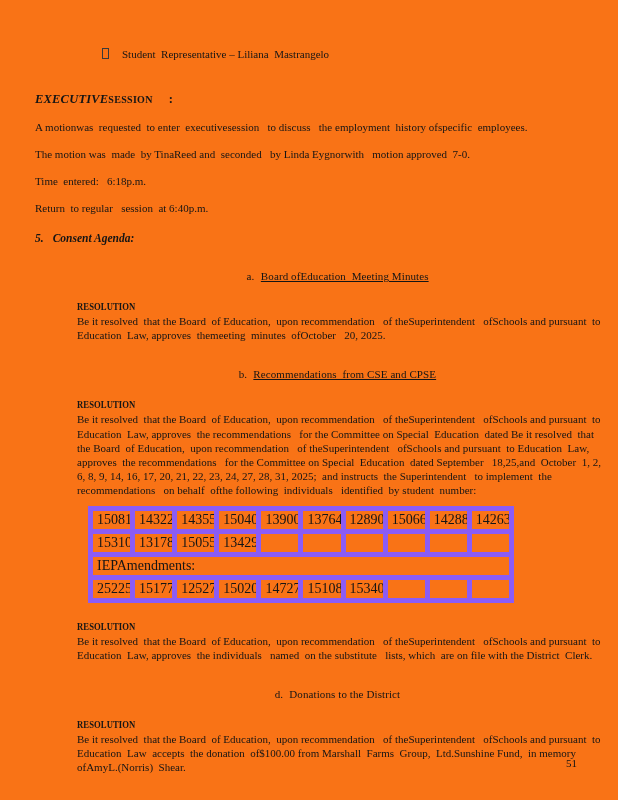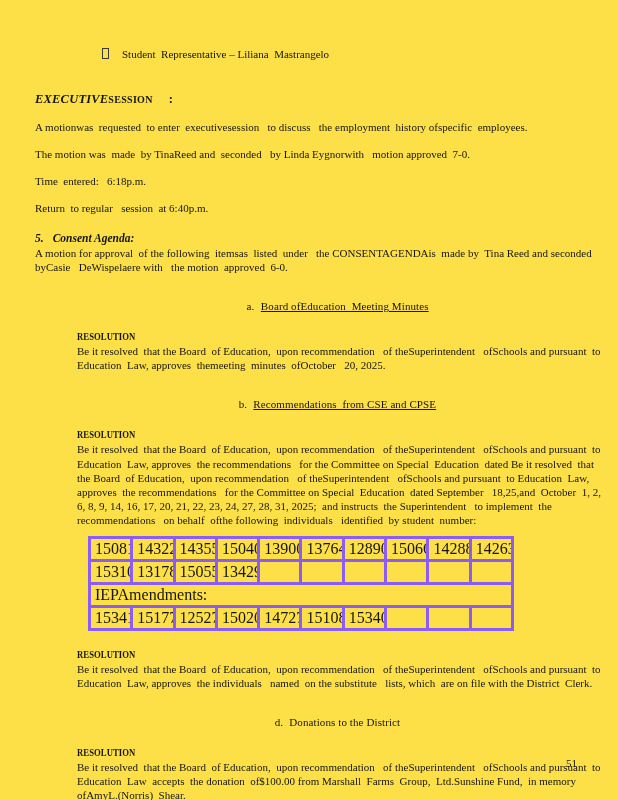--- a/index.html
+++ b/index.html
@@ -2,21 +2,21 @@
 <html><head>
 <meta charset="utf-8">
 <style>
   html,body{margin:0;padding:0;}
   body{
     width:618px;height:800px;background:#ffffff;
     font-family:"Liberation Serif", serif;color:#151515;
   }
   .page{
     position:relative;width:618px;height:800px;overflow:hidden;
-    box-sizing:border-box;padding:33px 22px 0 35px;background:#fde047;
+    box-sizing:border-box;padding:33px 22px 0 35px;background:#f97316;
   }
   .pre{white-space:pre-wrap;}
   .bullet-line{margin-left:56px;font-size:11px;line-height:14px;}
   .bullet-box{
     display:inline-block;width:5px;height:9px;border:1px solid #3a3a3a;
     margin-right:13px;vertical-align:-1px;
   }
   .exec-heading{margin-top:17px;font-size:12.5px;font-weight:bold;font-style:italic;letter-spacing:.2px;}
   .exec-word2{font-size:10px;font-style:normal;letter-spacing:.3px;}
   .exec-colon{font-style:normal;margin-left:16px;font-weight:bold;}
@@ -33,21 +33,21 @@
   .res-label{
     display:inline-block;transform:scaleX(0.8);transform-origin:0 50%;
     font-size:10.8px;font-weight:600;letter-spacing:.1px;line-height:13px;
   }
   .item-para{font-size:11px;line-height:14.2px;margin:0;}
   .student-table{
     border-collapse:collapse;table-layout:fixed;width:426px;
     margin:8px 0 0 11px;
   }
   .student-table td{
-    border:3px solid #8b5cf6;font-size:16px;padding:1px 0 1px 4px;
+    border:5px solid #8b5cf6;font-size:14px;padding:1px 0 1px 4px;
     height:14px;overflow:hidden;white-space:nowrap;
   }
   .page-number{position:absolute;top:757px;left:566px;font-size:11px;}
 </style>
 </head>
 <body>
 
 <div class="page">
 
   <div class="bullet-line pre">
@@ -59,21 +59,20 @@
   </div>
 
   <p class="para pre">A motionwas  requested  to enter  executivesession   to discuss   the employment  history ofspecific  employees.</p>
   <p class="para pre">The motion was  made  by TinaReed and  seconded   by Linda Eygnorwith   motion approved  7-0.</p>
   <p class="para pre">Time  entered:   6:18p.m.</p>
   <p class="para pre">Return  to regular   session  at 6:40p.m.</p>
 
   <div class="section-heading">
     <span class="num">5.</span><span>Consent Agenda:</span>
   </div>
-  <p class="para pre intro">A motion for approval  of the following  itemsas  listed  under   the CONSENTAGENDAis  made by  Tina Reed and seconded   byCasie   DeWispelaere with   the motion  approved  6-0.</p>
 
   <div class="item">
     <div class="item-heading pre">
       <span class="item-letter">a.</span><span class="item-title u">Board ofEducation  Meeting Minutes</span>
     </div>
     <div class="item-body">
       <span class="res-label">RESOLUTION</span>
       <p class="item-para pre">Be it resolved  that the Board  of Education,  upon recommendation   of theSuperintendent   ofSchools and pursuant  to Education  Law, approves  themeeting  minutes  ofOctober   20, 2025.</p>
     </div>
   </div>
@@ -109,21 +108,21 @@
             <td></td>
             <td></td>
             <td></td>
             <td></td>
             <td></td>
           </tr>
           <tr>
             <td colspan="10">IEPAmendments:</td>
           </tr>
           <tr>
-            <td>15341</td>
+            <td>25225</td>
             <td>15177</td>
             <td>12527</td>
             <td>15020</td>
             <td>14727</td>
             <td>15108</td>
             <td>15340</td>
             <td></td>
             <td></td>
             <td></td>
           </tr>

